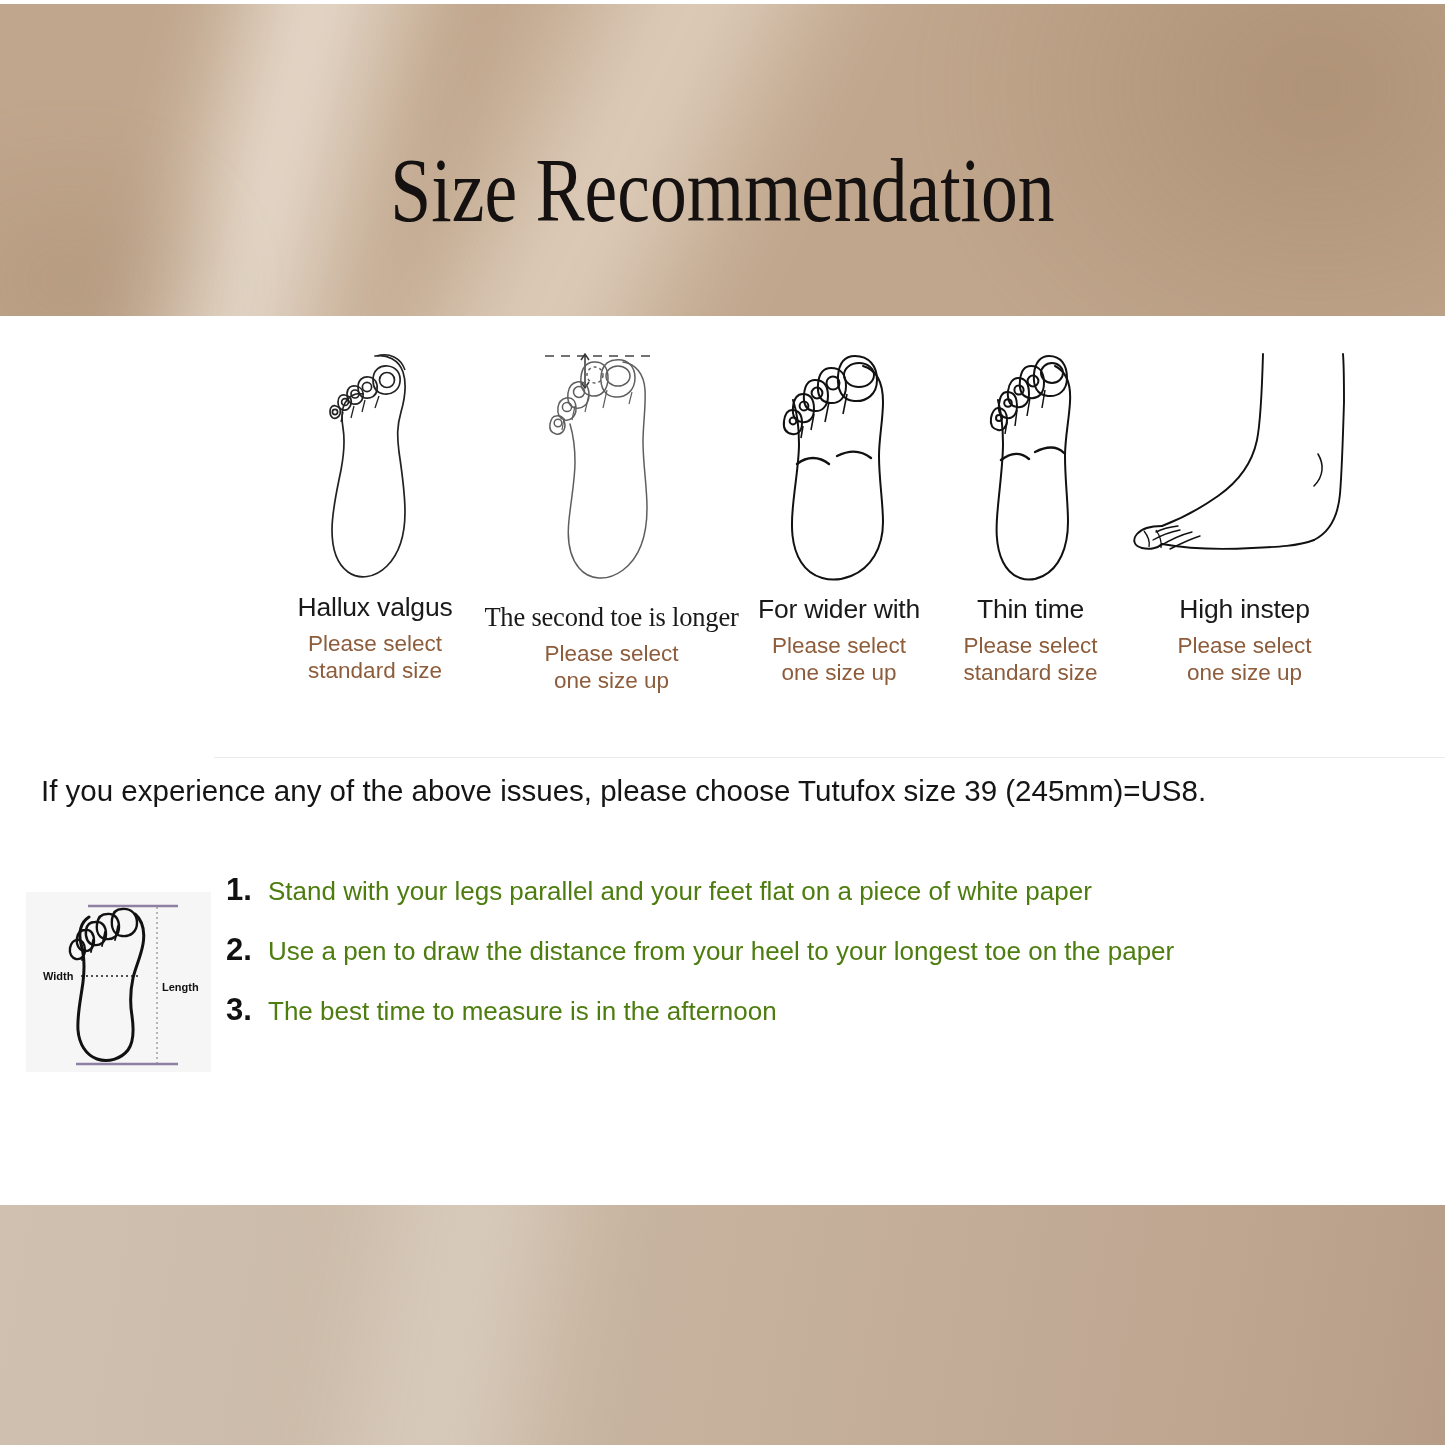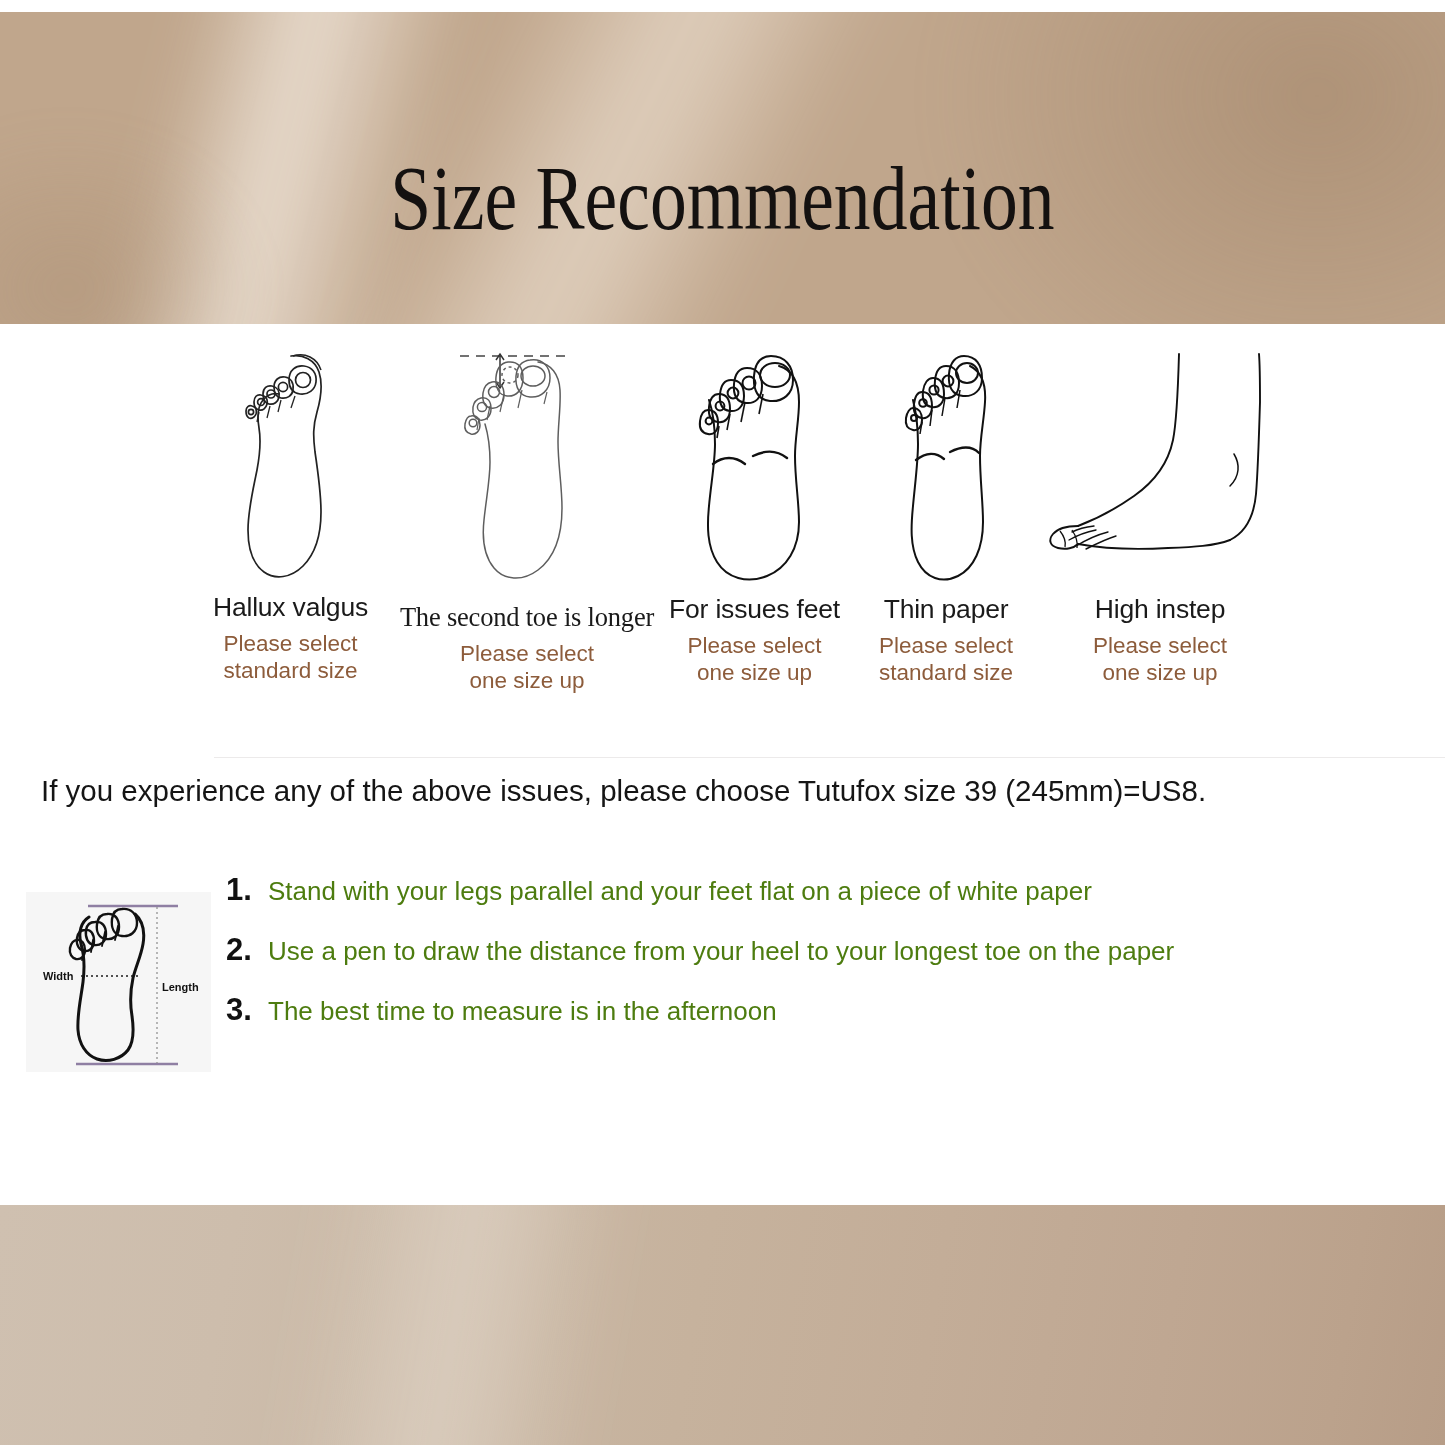--- a/index.html
+++ b/index.html
@@ -6,21 +6,21 @@
   html, body {
     width: 1445px; height: 1445px;
     background: #ffffff;
     font-family: "Liberation Sans", sans-serif;
     overflow: hidden;
   }
   #page { position: relative; width: 1445px; height: 1445px; background: #fff; }
 
   
   .header-band {
-    position: absolute; left: 0; top: 12px; width: 1445px; height: 312px;
+    position: absolute; left: 0; top: 4px; width: 1445px; height: 312px;
     overflow: hidden;
     background:
       linear-gradient(112deg,
         rgba(255,255,255,0.00) 14%,
         rgba(255,252,247,0.55) 20%,
         rgba(255,253,250,0.62) 26%,
         rgba(255,255,255,0.00) 34%),
       linear-gradient(105deg,
         rgba(255,255,255,0.00) 36%,
         rgba(255,250,240,0.50) 45%,
@@ -67,20 +67,21 @@
     letter-spacing: 0px;
     transform: scaleX(0.80);
     transform-origin: 50% 0;
     white-space: nowrap;
   }
 
   
   .types-row {
     position: absolute; left: 0; top: 340px; width: 1445px; height: 380px;
     display: flex;
+    justify-content: center;
     align-items: flex-start;
   }
   .type-card {
     position: relative;
     display: flex; flex-direction: column; align-items: center;
   }
   .type-card .art { display: flex; align-items: flex-end; justify-content: center; }
   .type-title {
     font-size: 26.5px; color: #1a1a1a; white-space: nowrap;
     margin-top: 6px; letter-spacing: -0.2px;
@@ -276,21 +277,21 @@
 
           <path d="M88 54 L84 74" stroke-width="1.6"></path>
           <path d="M70 62 L66 82" stroke-width="1.6"></path>
           <path d="M55 74 L52 90" stroke-width="1.6"></path>
           <path d="M44 86 L42 98" stroke-width="1.6"></path>
 
           <path d="M78 116 C90 110 102 110 112 118" stroke-width="2.4" stroke-linecap="round"></path>
           <path d="M38 124 C48 116 60 116 70 124" stroke-width="2.4" stroke-linecap="round"></path>
         </svg>
       </div>
-      <div class="type-title">For issues feet</div>
+      <div class="type-title">For wider with</div>
       <div class="type-note">
         <span>Please select</span><br>
         <span>one size up</span>
       </div>
     </div>
 
     <div class="type-card c4">
       <div class="art">
         <svg width="124" height="248" viewBox="0 0 124 248" fill="none" stroke="#111" stroke-width="2">
           <path d="M86 26 C98 32 102 46 101 62 C100 80 96 98 96 116
@@ -315,21 +316,21 @@
 
           <path d="M76 50 L73 68" stroke-width="1.5"></path>
           <path d="M61 58 L58 76" stroke-width="1.5"></path>
           <path d="M48 70 L46 86" stroke-width="1.5"></path>
           <path d="M38 82 L36 94" stroke-width="1.5"></path>
 
           <path d="M66 112 C78 106 88 106 95 113" stroke-width="2.4" stroke-linecap="round"></path>
           <path d="M32 120 C42 112 52 112 60 119" stroke-width="2.4" stroke-linecap="round"></path>
         </svg>
       </div>
-      <div class="type-title">Thin paper</div>
+      <div class="type-title">Thin time</div>
       <div class="type-note">
         <span>Please select</span><br>
         <span>standard size</span>
       </div>
     </div>
 
     <div class="type-card c5">
       <div class="art">
         <svg width="245" height="248" viewBox="0 0 245 248" fill="none" stroke="#111" stroke-width="1.9">
 

